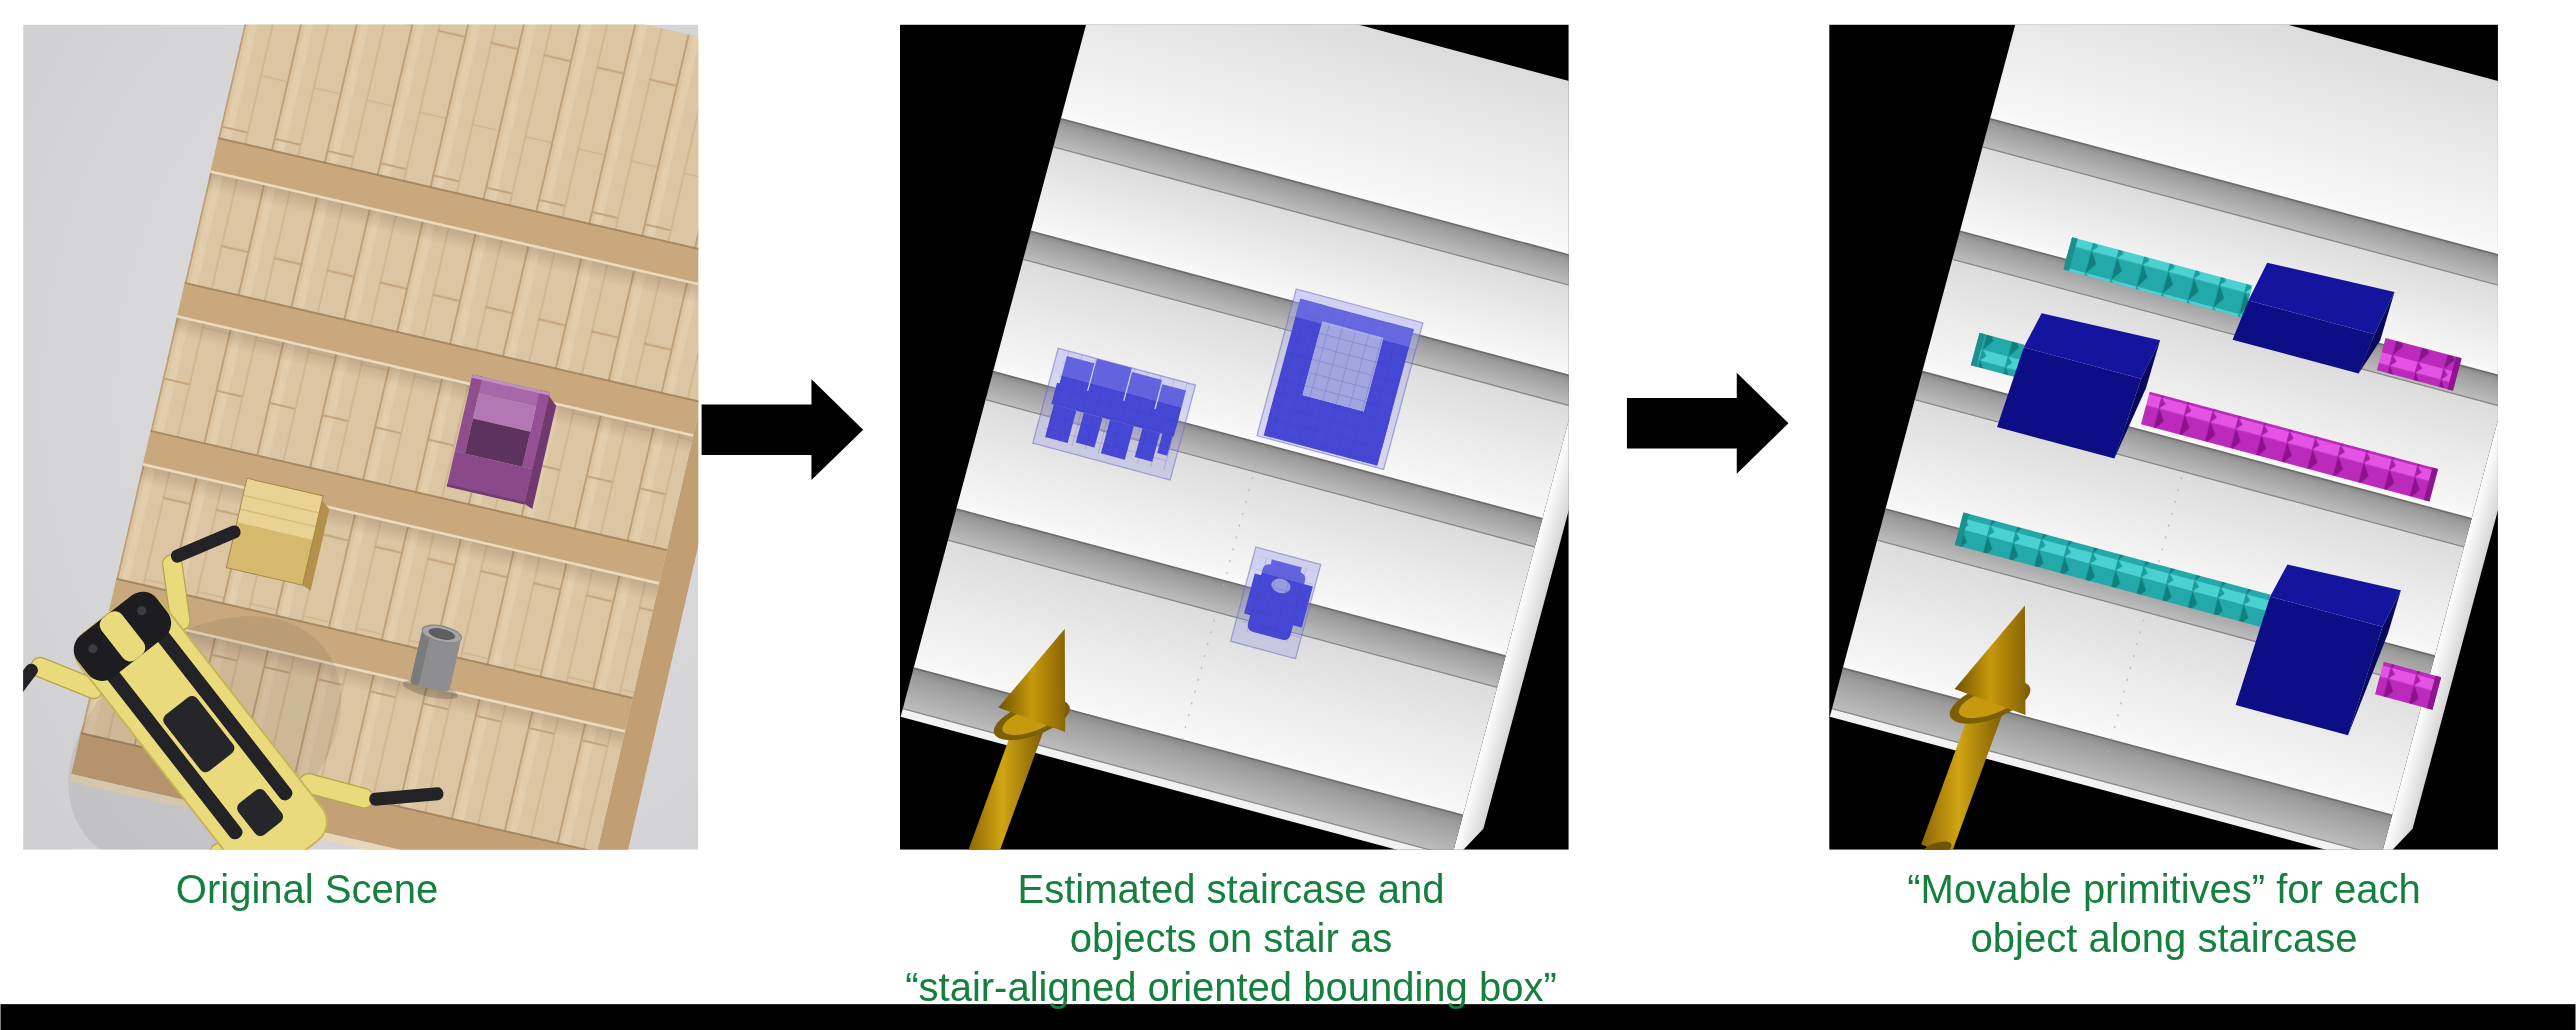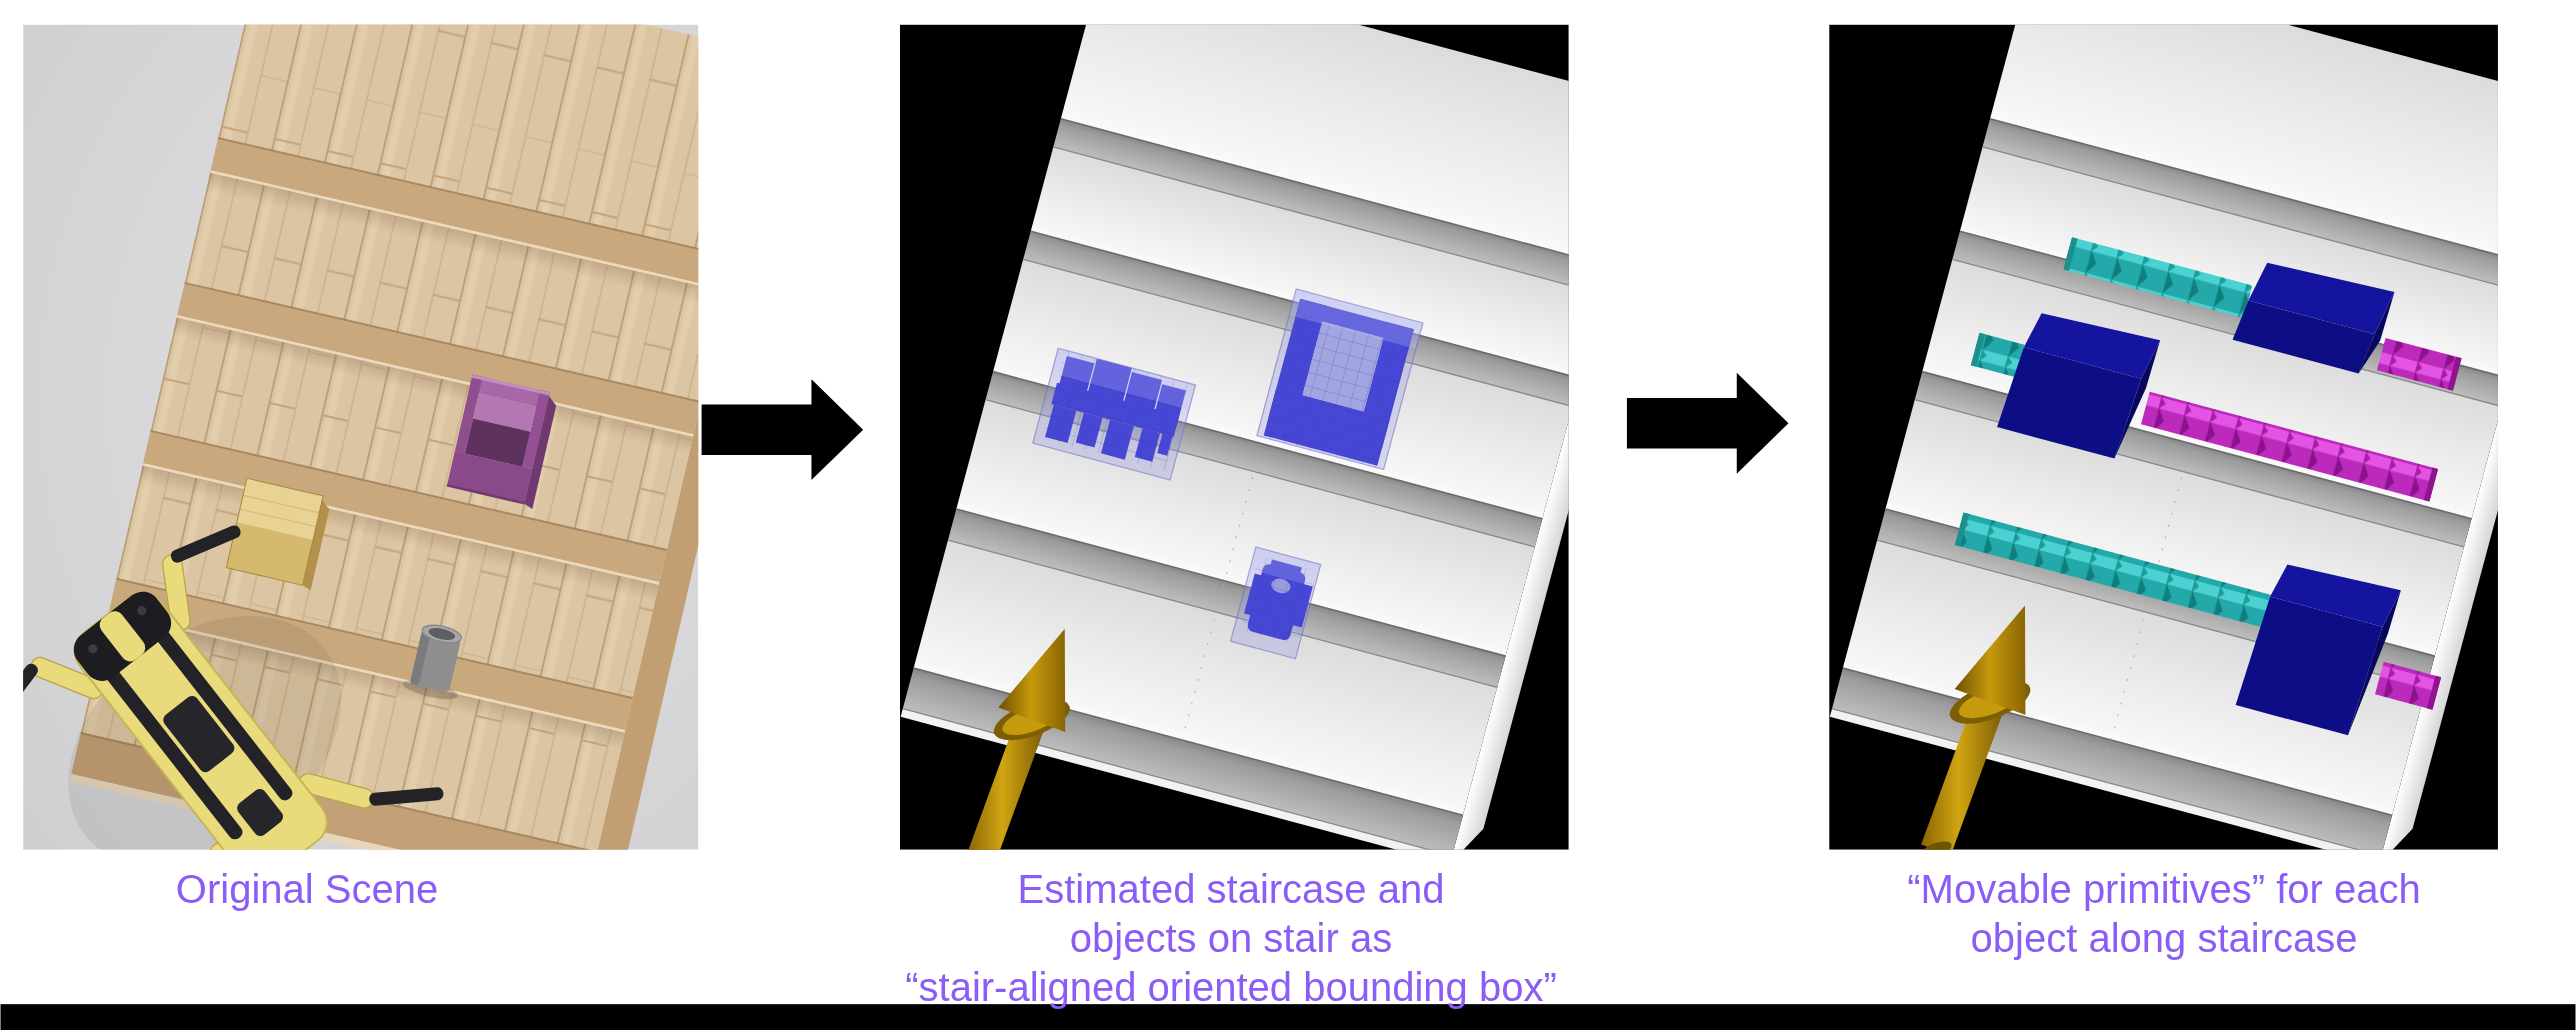--- a/index.html
+++ b/index.html
@@ -1,19 +1,19 @@
 <!DOCTYPE html>
 <html style="font-size:10.3px"><head>
 <meta charset="utf-8">
 <style>
   html,body{margin:0;padding:0;background:#ffffff;}
   .stage{position:relative;width:2576px;height:1030px;background:#ffffff;overflow:hidden;
          font-family:"Liberation Sans", sans-serif;}
   .stage svg.scene{position:absolute;left:0;top:0;}
-  .caption{position:absolute;transform:translateX(-50%);text-align:center;color:#8b5cf6;
+  .caption{position:absolute;transform:translateX(-50%);text-align:center;color:#15803d;
            font-size:40px;line-height:49px;white-space:nowrap;font-weight:400;}
 </style>
 </head>
 <body>
 
 <div class="stage">
 
 <svg class="scene" width="2576" height="1030" viewBox="0 0 3985 1594">
 <defs>
   <radialGradient id="floorGrad" cx="0.62" cy="0.45" r="0.95">

